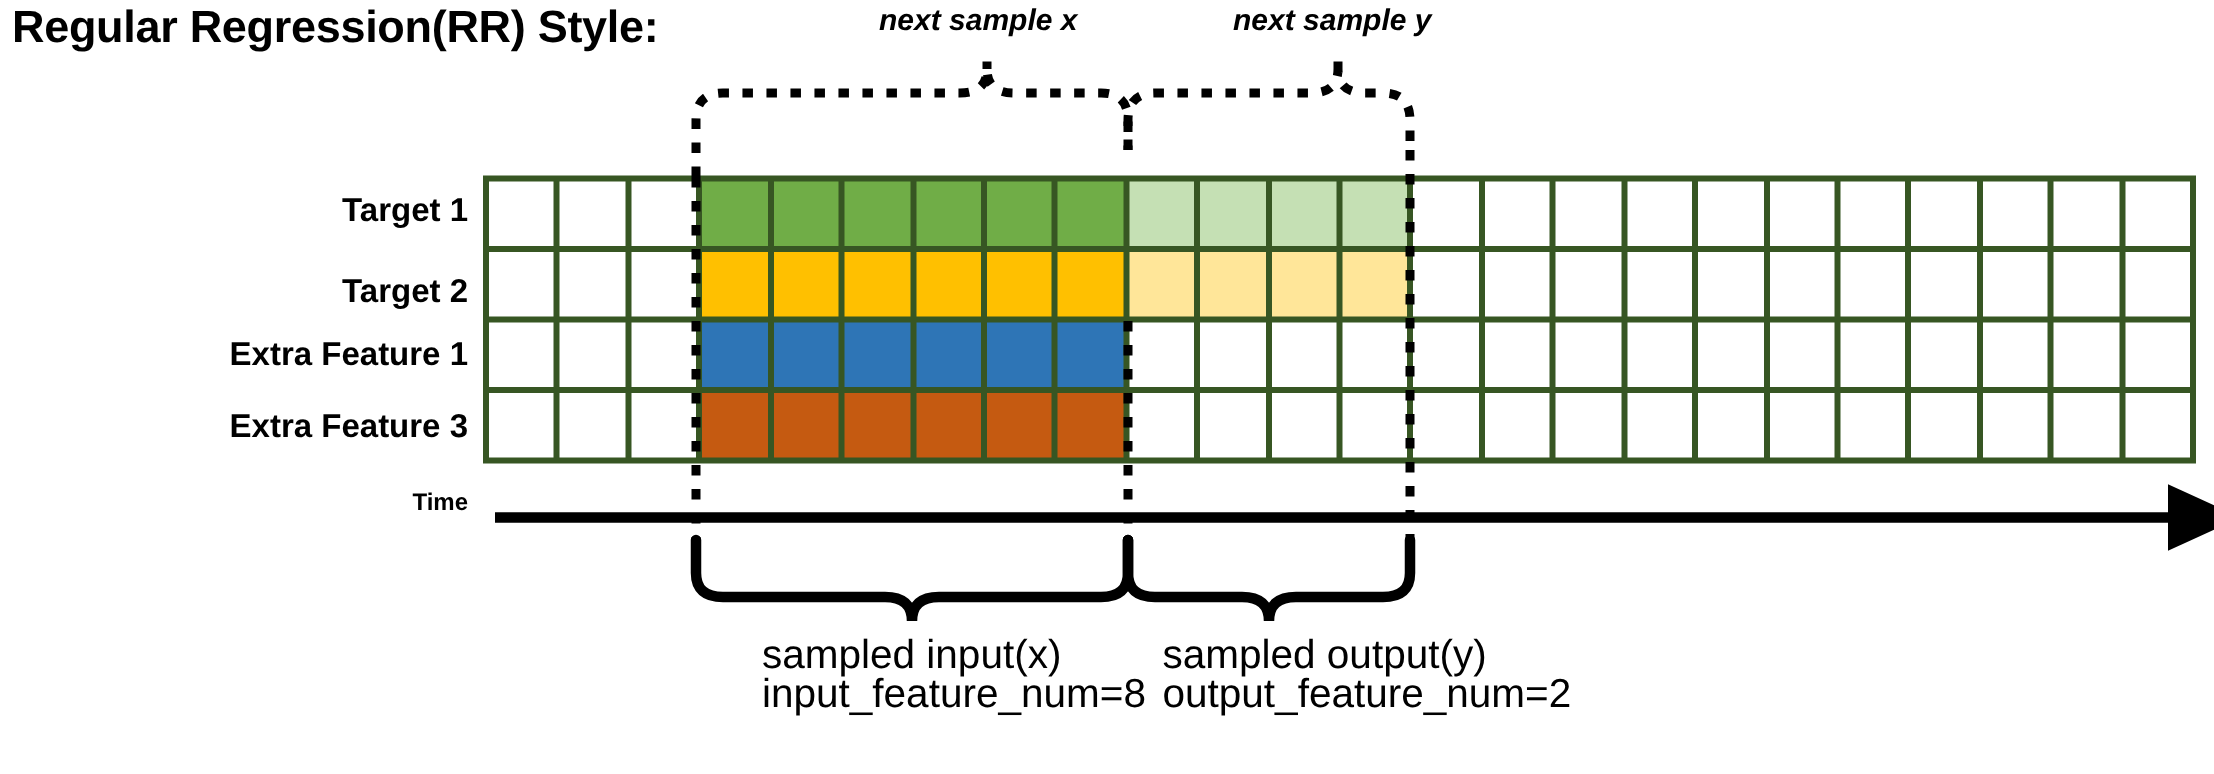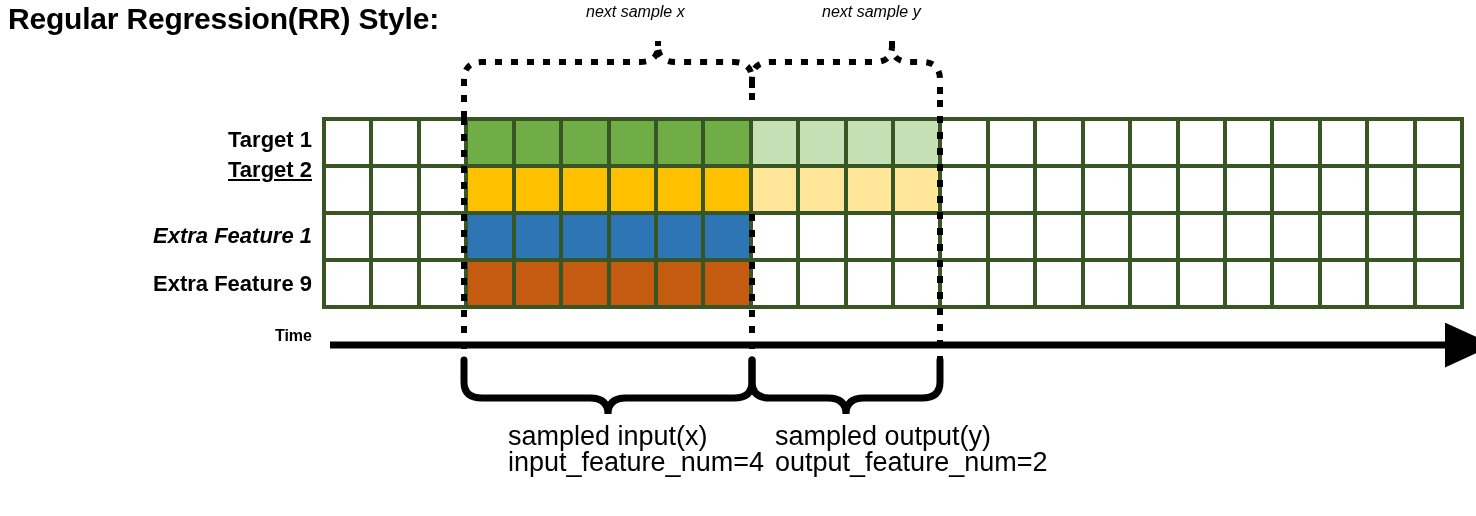--- a/index.html
+++ b/index.html
@@ -33,36 +33,36 @@
 
   
   .time-label{position:absolute;left:10px;top:327px;width:302px;text-align:right;
               font-size:16px;font-weight:700;}
 
   
   .overlay{position:absolute;left:0;top:0;width:1476px;height:516px;
            pointer-events:none;}
 
   
-  .ann-top{position:absolute;font-size:16px;font-style:italic;font-weight:400;
+  .ann-top{position:absolute;font-size:20px;font-style:italic;font-weight:700;
            white-space:nowrap;}
   .ann-bot{position:absolute;font-size:27px;line-height:26px;white-space:nowrap;}
 </style>
 </head>
 <body>
 
 <div id="page">
 
   <div class="title">Regular Regression(RR) Style:</div>
 
   <div class="labels-col">
     <div class="row-label" style="top:10px;">Target 1</div>
-    <div class="row-label" style="top:40px;text-decoration:underline;">Target 2</div>
-    <div class="row-label" style="top:106px;font-style:italic;">Extra Feature 1</div>
-    <div class="row-label" style="top:154px;">Extra Feature 9</div>
+    <div class="row-label" style="top:64px;">Target 2</div>
+    <div class="row-label" style="top:106px;">Extra Feature 1</div>
+    <div class="row-label" style="top:154px;">Extra Feature 3</div>
   </div>
 
   <div class="grid" id="grid">
       <div class="cell "></div>
       <div class="cell "></div>
       <div class="cell "></div>
       <div class="cell c-green"></div>
       <div class="cell c-green"></div>
       <div class="cell c-green"></div>
       <div class="cell c-green"></div>
@@ -157,21 +157,21 @@
       <div class="cell "></div>
     </div>
 
   <div class="time-label">Time</div>
 
   <div class="ann-top" style="left:586px;top:3px;">next sample x</div>
   <div class="ann-top" style="left:822px;top:3px;">next sample y</div>
 
   <div class="ann-bot" style="left:508px;top:423px;">
     <div>sampled input(x)</div>
-    <div>input_feature_num=4</div>
+    <div>input_feature_num=8</div>
   </div>
   <div class="ann-bot" style="left:775px;top:423px;">
     <div>sampled output(y)</div>
     <div>output_feature_num=2</div>
   </div>
 
   <svg class="overlay" viewBox="0 0 1476 516">
     <defs>
       <marker id="arrowhead" markerWidth="7" markerHeight="7" refX="1" refY="3.2" orient="auto" markerUnits="strokeWidth">
         <path d="M0,0 L7,3.2 L0,6.4 z" fill="#000"></path>

